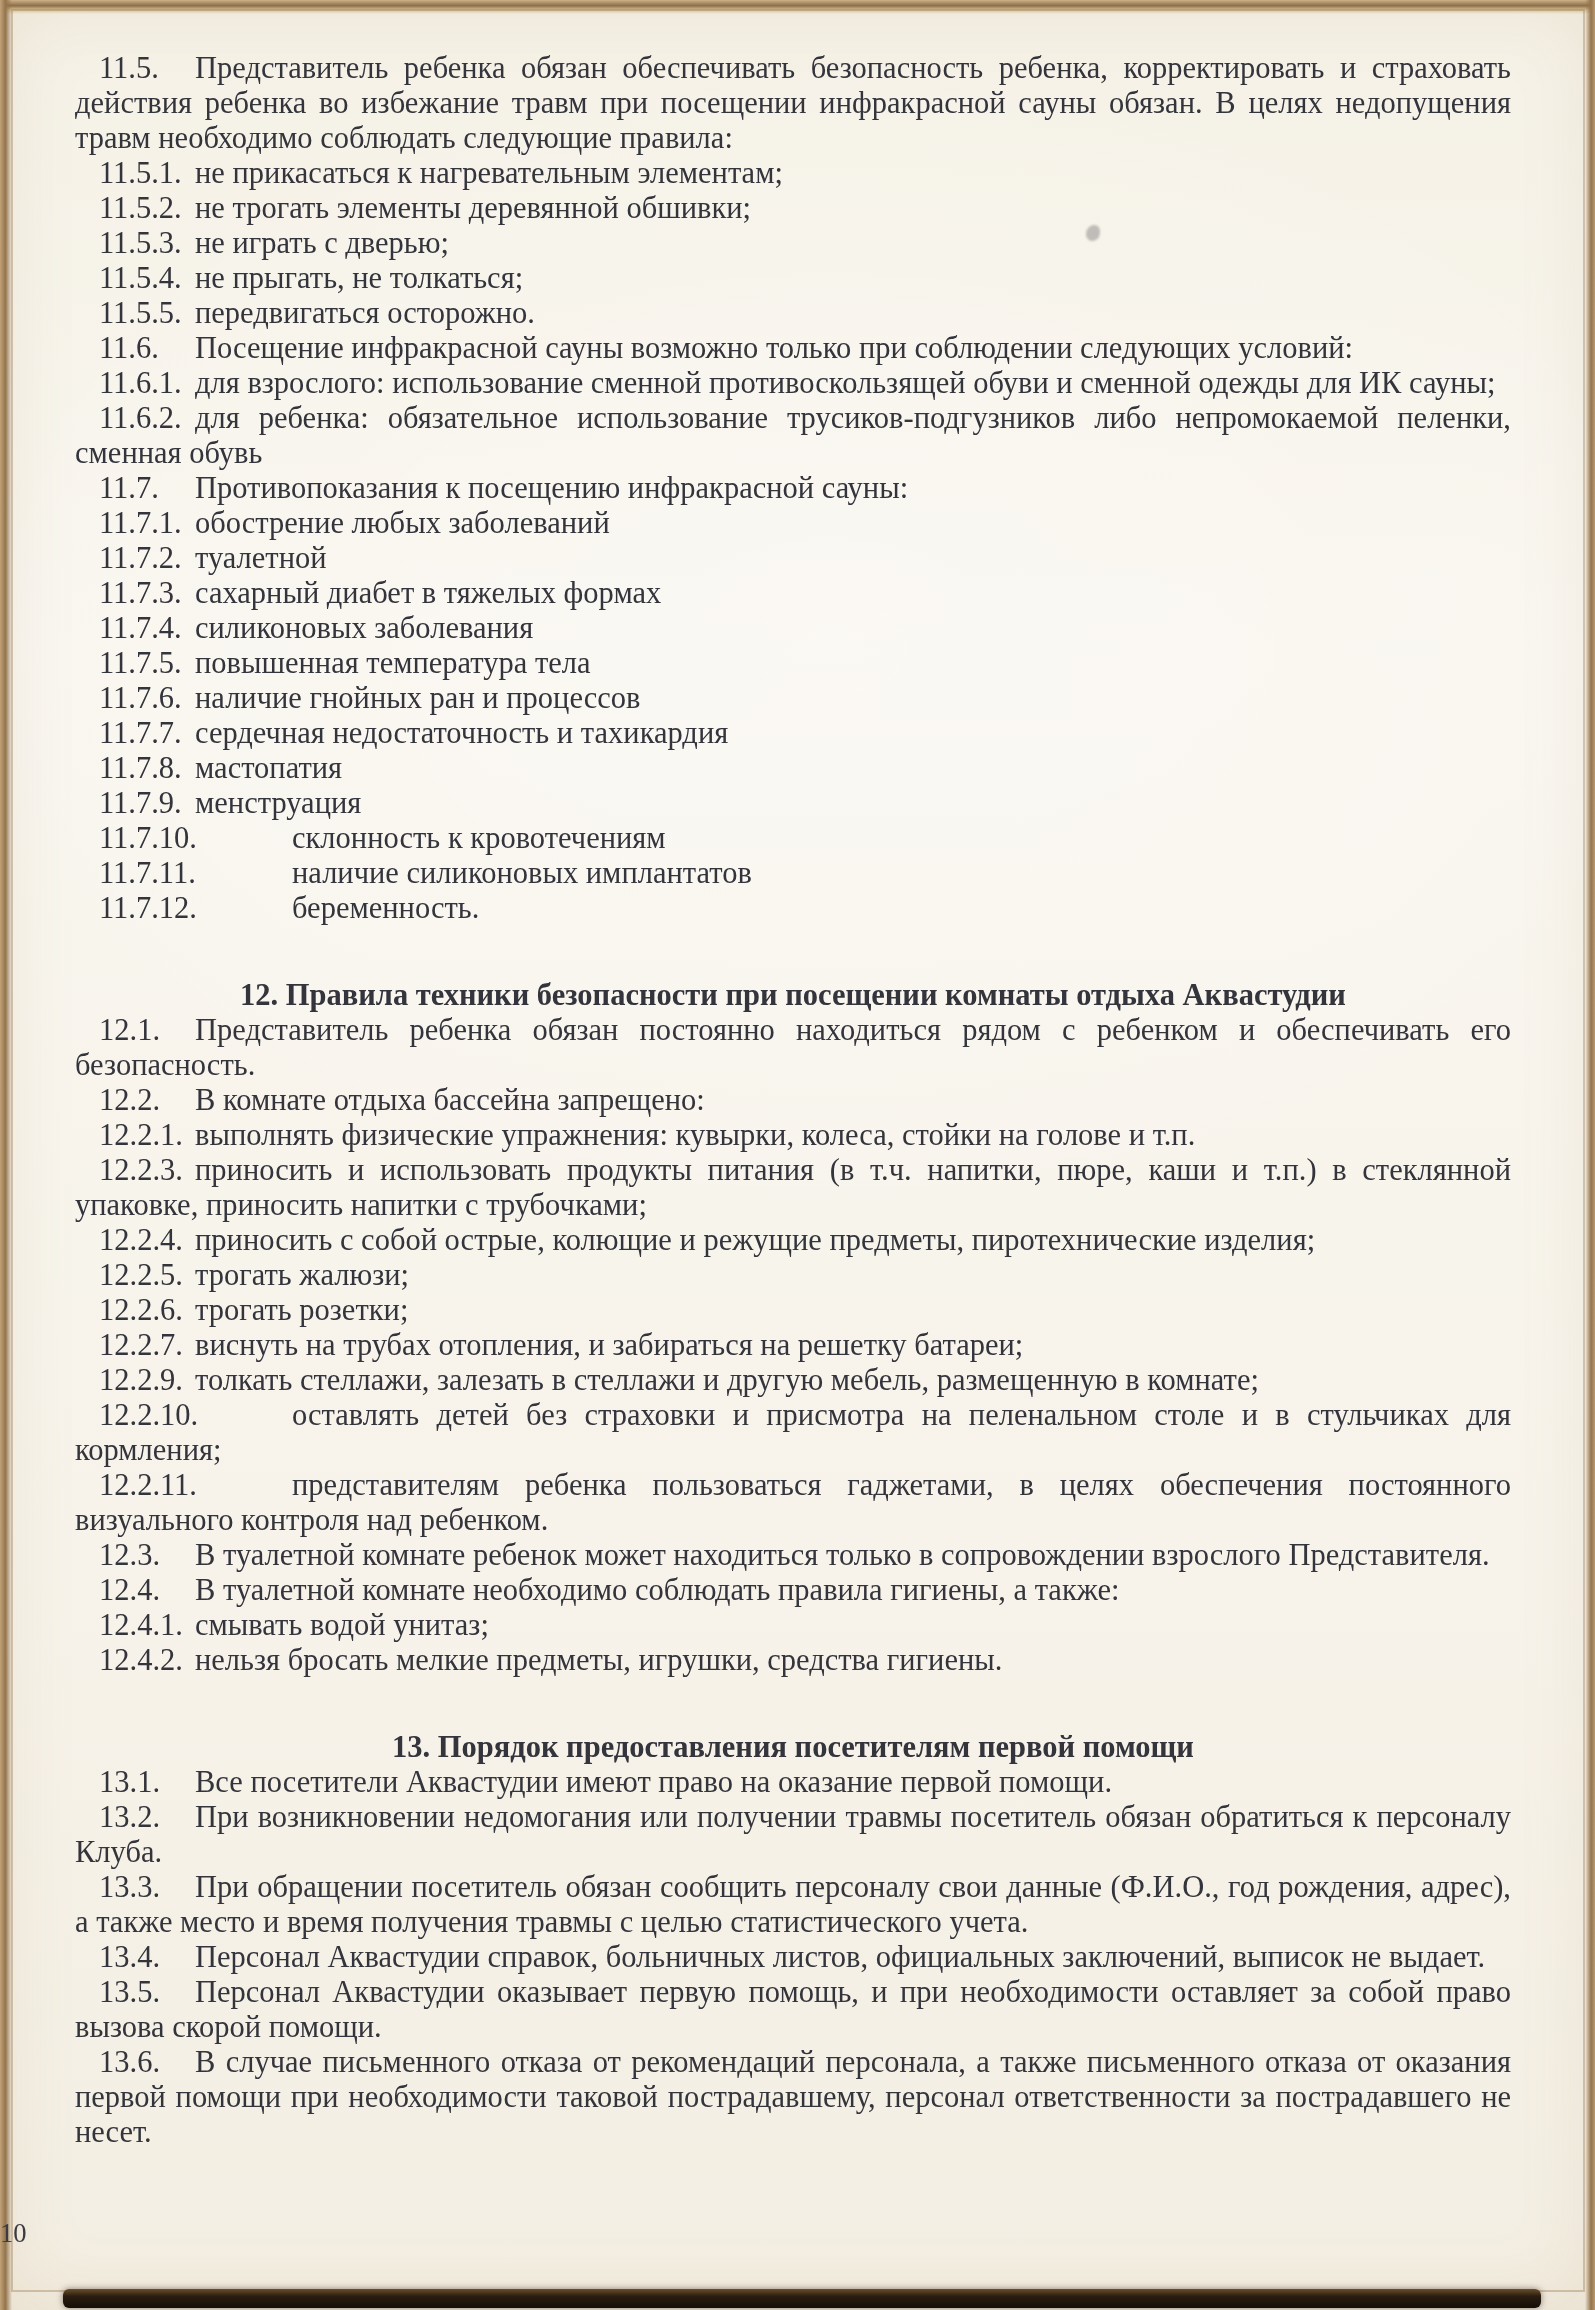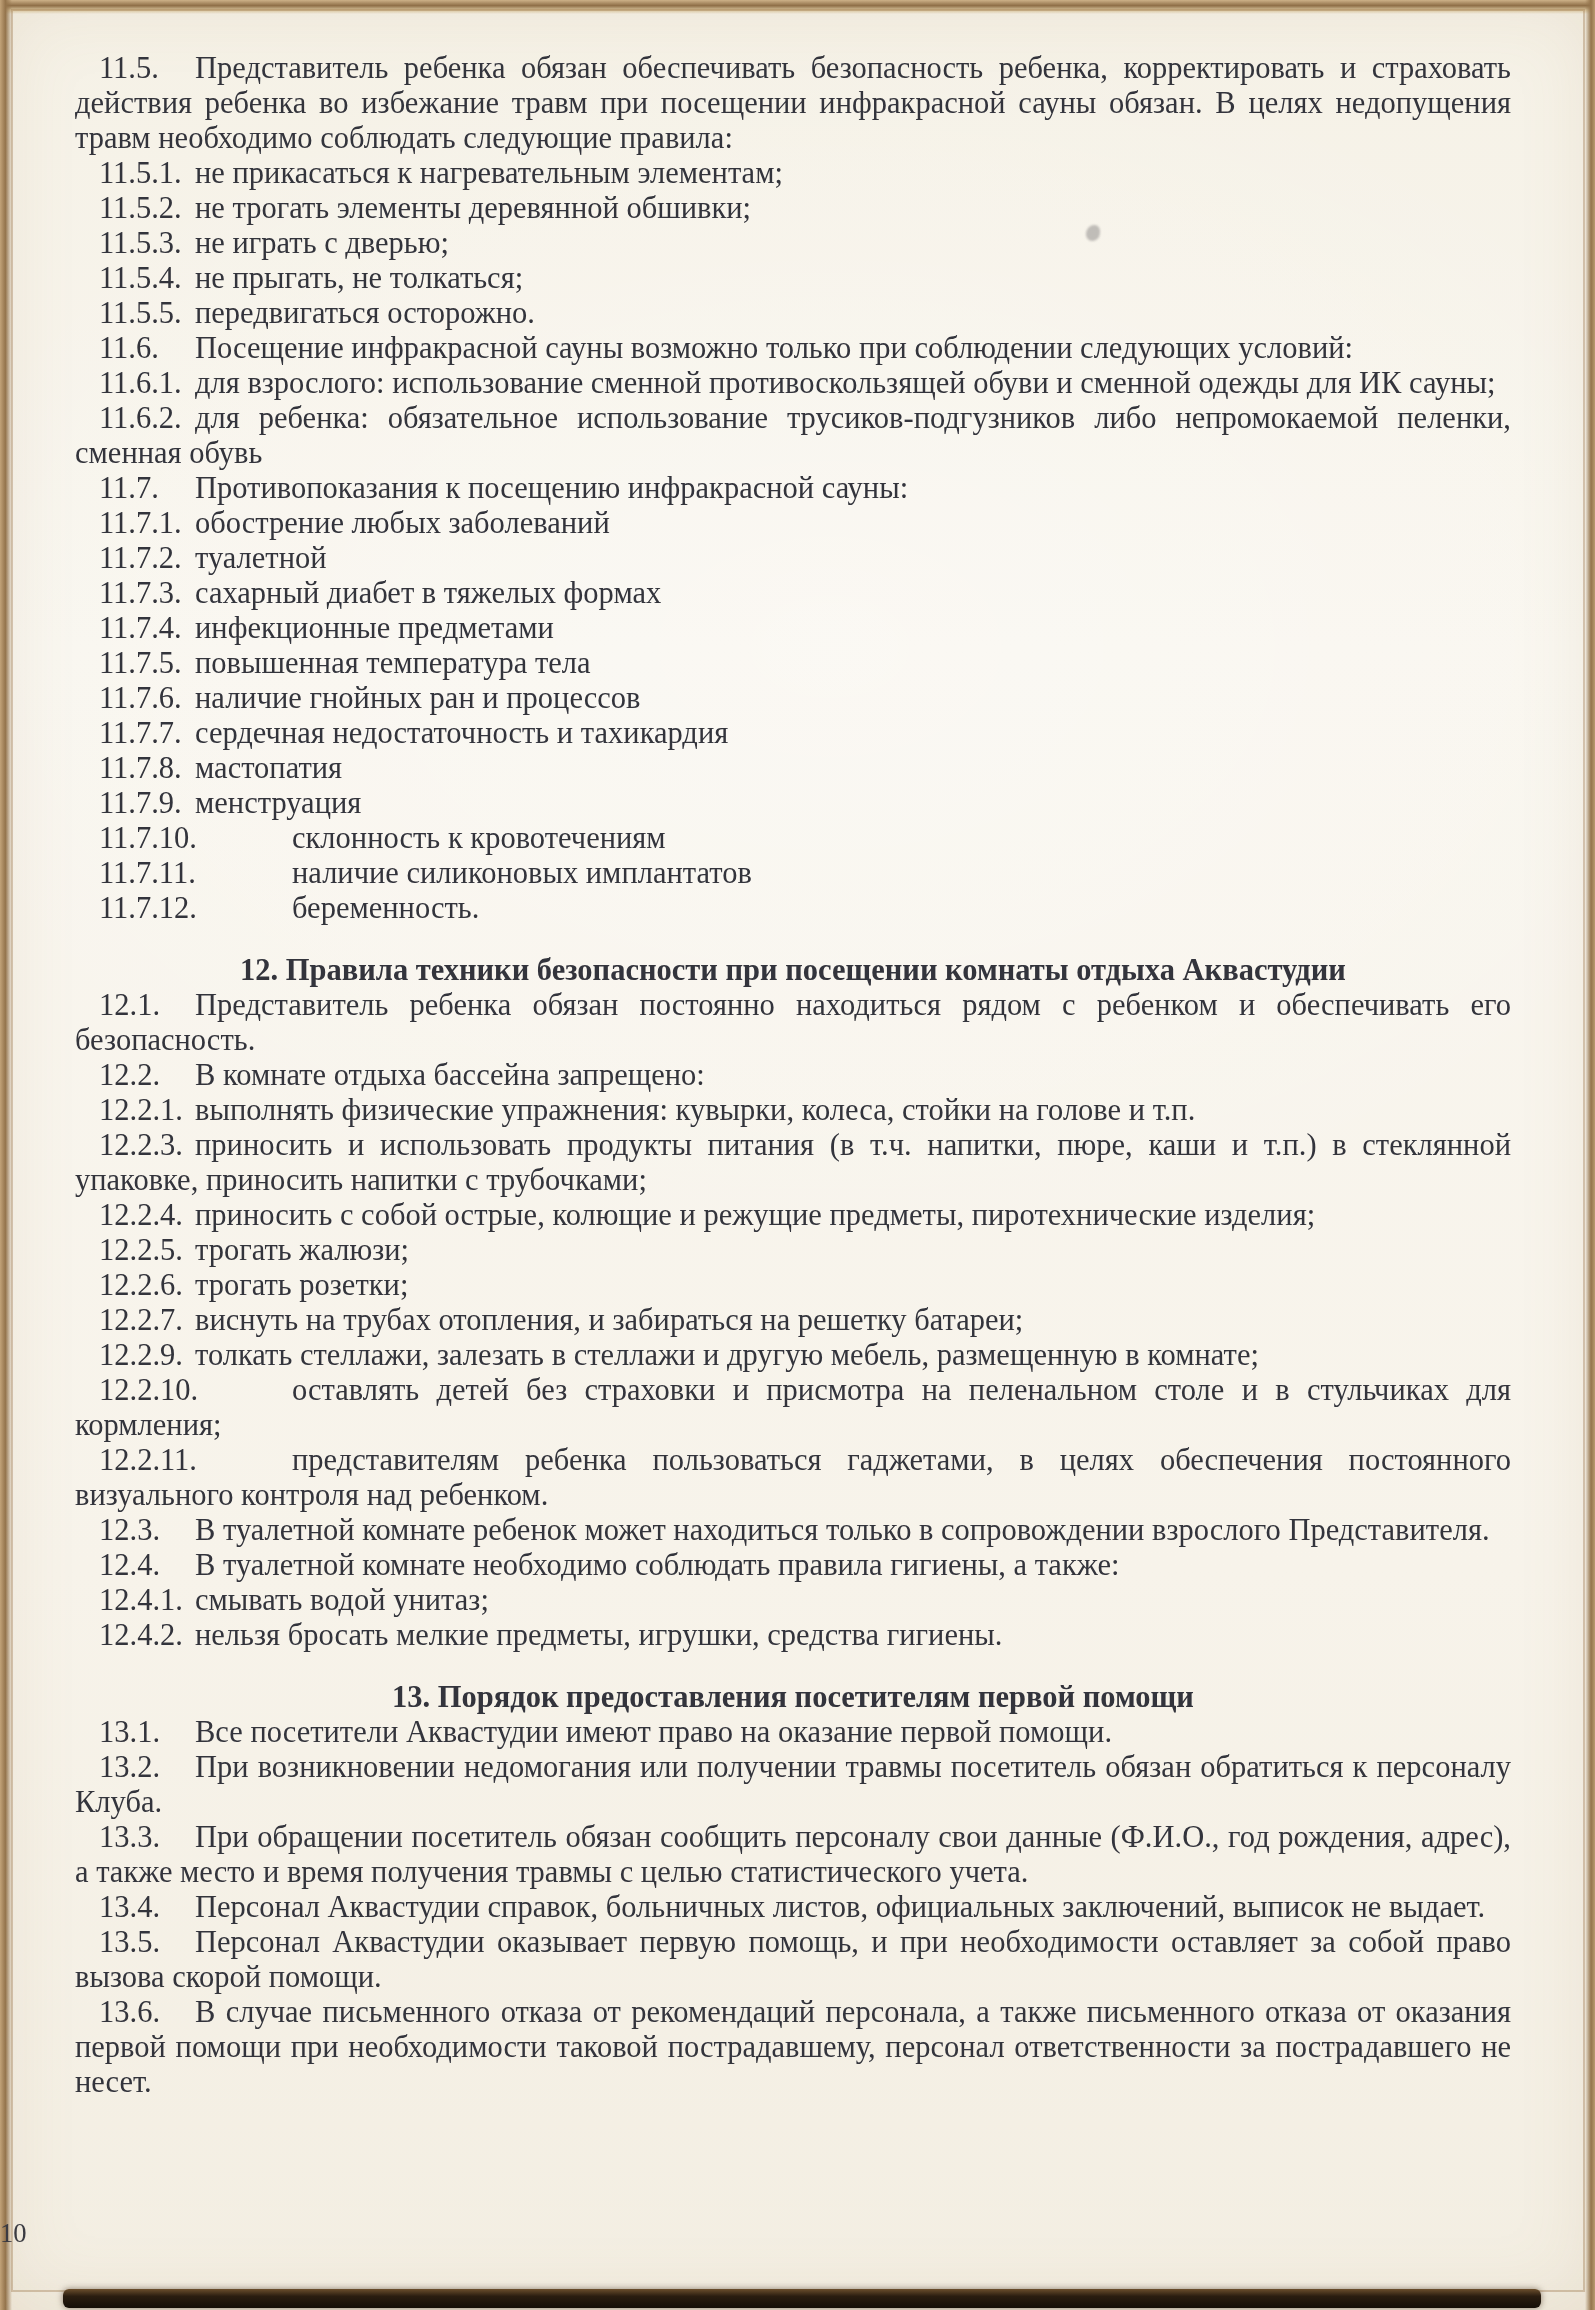--- a/index.html
+++ b/index.html
@@ -51,21 +51,21 @@
   }
   .content p { margin: 0; }
   p.clause {
     font-size: 30.5px;
     line-height: 35px;
     text-align: justify;
   }
   p.clause .num { display: inline-block; min-width: 96px; margin-left: 24px; }
   p.clause.wide .num { min-width: 193px; }
   p.heading {
-    margin-top: 27px;
+    margin-top: 52px;
     font-size: 30.5px;
     line-height: 35px;
     font-weight: bold;
     text-align: center;
   }
   .page-number {
     position: absolute; bottom: 61px; left: 0; width: 100%;
     text-align: left; font-size: 26.6px; color: #3b3b42;
   }
 </style>
@@ -86,21 +86,21 @@
       <p class="clause"><span class="num">11.5.3.</span><span>не играть с дверью;</span></p>
       <p class="clause"><span class="num">11.5.4.</span><span>не прыгать, не толкаться;</span></p>
       <p class="clause"><span class="num">11.5.5.</span><span>передвигаться осторожно.</span></p>
       <p class="clause"><span class="num">11.6.</span><span>Посещение инфракрасной сауны возможно только при соблюдении следующих условий:</span></p>
       <p class="clause"><span class="num">11.6.1.</span><span>для взрослого: использование сменной противоскользящей обуви и сменной одежды для ИК сауны;</span></p>
       <p class="clause"><span class="num">11.6.2.</span><span>для ребенка: обязательное использование трусиков-подгузников либо непромокаемой пеленки, сменная обувь</span></p>
       <p class="clause"><span class="num">11.7.</span><span>Противопоказания к посещению инфракрасной сауны:</span></p>
       <p class="clause"><span class="num">11.7.1.</span><span>обострение любых заболеваний</span></p>
       <p class="clause"><span class="num">11.7.2.</span><span>туалетной</span></p>
       <p class="clause"><span class="num">11.7.3.</span><span>сахарный диабет в тяжелых формах</span></p>
-      <p class="clause"><span class="num">11.7.4.</span><span>инфекционные предметами</span></p>
+      <p class="clause"><span class="num">11.7.4.</span><span>силиконовых заболевания</span></p>
       <p class="clause"><span class="num">11.7.5.</span><span>повышенная температура тела</span></p>
       <p class="clause"><span class="num">11.7.6.</span><span>наличие гнойных ран и процессов</span></p>
       <p class="clause"><span class="num">11.7.7.</span><span>сердечная недостаточность и тахикардия</span></p>
       <p class="clause"><span class="num">11.7.8.</span><span>мастопатия</span></p>
       <p class="clause"><span class="num">11.7.9.</span><span>менструация</span></p>
       <p class="clause wide"><span class="num">11.7.10.</span><span>склонность к кровотечениям</span></p>
       <p class="clause wide"><span class="num">11.7.11.</span><span>наличие силиконовых имплантатов</span></p>
       <p class="clause wide"><span class="num">11.7.12.</span><span>беременность.</span></p>
       <p class="heading">12. Правила техники безопасности при посещении комнаты отдыха Аквастудии</p>
       <p class="clause"><span class="num">12.1.</span><span>Представитель ребенка обязан постоянно находиться рядом с ребенком и обеспечивать его безопасность.</span></p>

